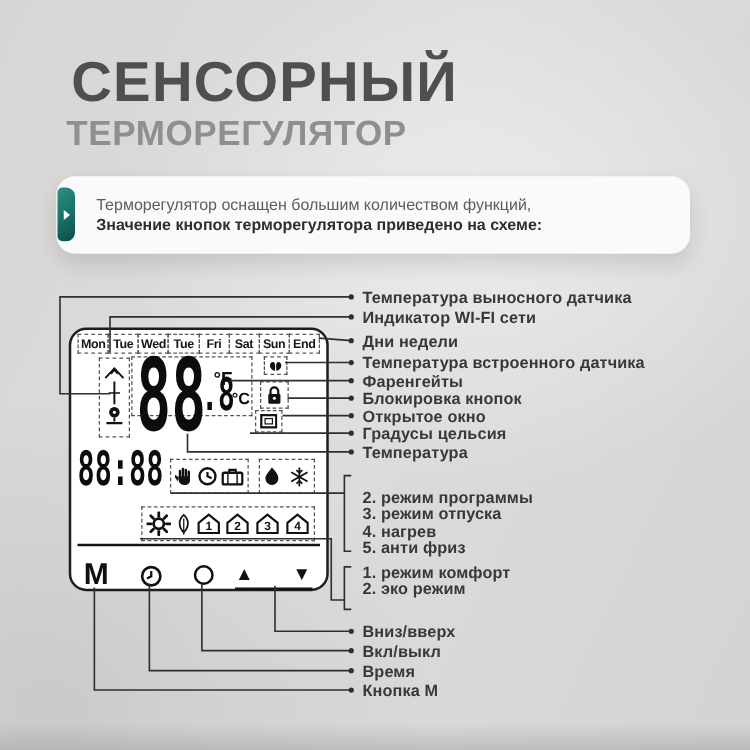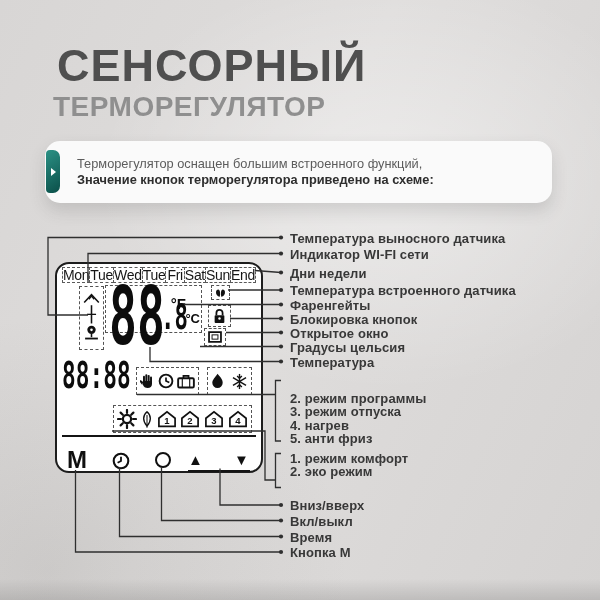--- a/index.html
+++ b/index.html
@@ -18,21 +18,21 @@
   .card-tab{left:1px;top:9px;width:14px;height:43px;border-radius:4px 7px 7px 4px;
         background:linear-gradient(145deg,#2b9185,#0b4f49);display:flex;align-items:center;justify-content:center;}
   .card-tab-arrow{width:0;height:0;border-top:4px solid transparent;border-bottom:4px solid transparent;border-left:5px solid #ffffff;}
   .intro1{left:77px;top:156px;font-size:12.8px;color:#5c5c5c;white-space:nowrap;}
   .intro2{left:77px;top:172px;font-size:12.8px;color:#2e2e2e;font-weight:700;white-space:nowrap;}
 
   .device{left:55px;top:262px;width:208px;height:211px;background:#ffffff;border:2px solid #1d1d1d;border-radius:14px;box-sizing:border-box;}
   .dash{position:absolute;border:1px dashed #545454;box-sizing:border-box;}
   .days{left:6px;top:3px;width:193px;height:16px;display:flex;}
   .day{flex:1;border:1px dashed #5a5a5a;margin-left:-1px;display:flex;align-items:center;justify-content:center;
-       font-size:14px;font-weight:400;color:#161616;letter-spacing:-.3px;}
+       font-size:10px;font-weight:700;color:#161616;letter-spacing:-.3px;}
   .seg{font-family:"DejaVu Sans Mono",monospace;font-weight:bold;color:#0c0c0c;display:inline-block;transform-origin:left center;}
   .big88{left:3px;top:1px;font-size:80px;line-height:60px;transform:scaleX(.58);}
   .dec8{left:55px;bottom:1px;font-size:36px;line-height:28px;transform:scaleX(.62);}
   .degF{right:15px;top:9px;font-size:15px;font-weight:800;color:#0c0c0c;}
   .degC{right:1px;bottom:6px;font-size:13px;font-weight:800;color:#0c0c0c;}
   .time{left:5px;top:96px;font-size:38px;line-height:30px;transform:scaleX(.6);}
   .iconrow{display:flex;align-items:center;justify-content:space-between;padding:0 3px;}
   .divider{left:5px;top:171px;width:194px;height:2.4px;background:#141414;}
   .btnM{left:10px;top:184px;width:20px;font-size:24px;line-height:24px;font-weight:700;color:#101010;text-align:center;}
   .btnO{left:98px;top:188px;width:16px;height:16px;border:2.6px solid #101010;border-radius:50%;box-sizing:border-box;}
@@ -49,21 +49,21 @@
 <div class="canvas">
 
   <div class="abs title-main">СЕНСОРНЫЙ</div>
   <div class="abs title-sub">ТЕРМОРЕГУЛЯТОР</div>
 
   <div class="abs card">
     <div class="abs card-tab">
       <span class="card-tab-arrow"></span>
     </div>
   </div>
-  <div class="abs intro1">Терморегулятор оснащен большим встроенного функций,</div>
+  <div class="abs intro1">Терморегулятор оснащен большим количеством функций,</div>
   <div class="abs intro2">Значение кнопок терморегулятора приведено на схеме:</div>
 
   <div class="abs device">
 
     <div class="abs days">
       <span class="day">Mon</span>
       <span class="day">Tue</span>
       <span class="day">Wed</span>
       <span class="day">Tue</span>
       <span class="day">Fri</span>

